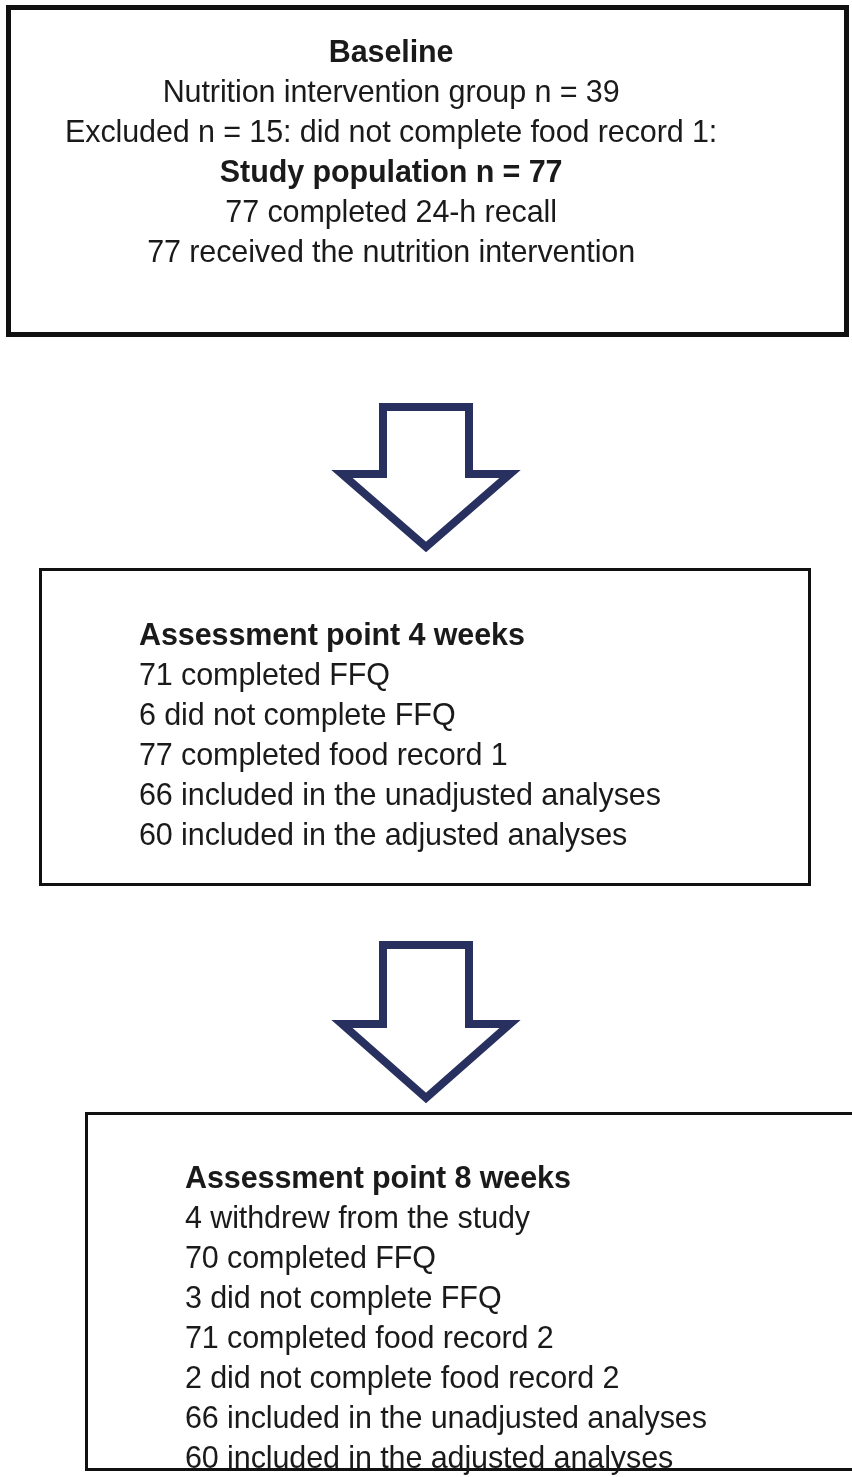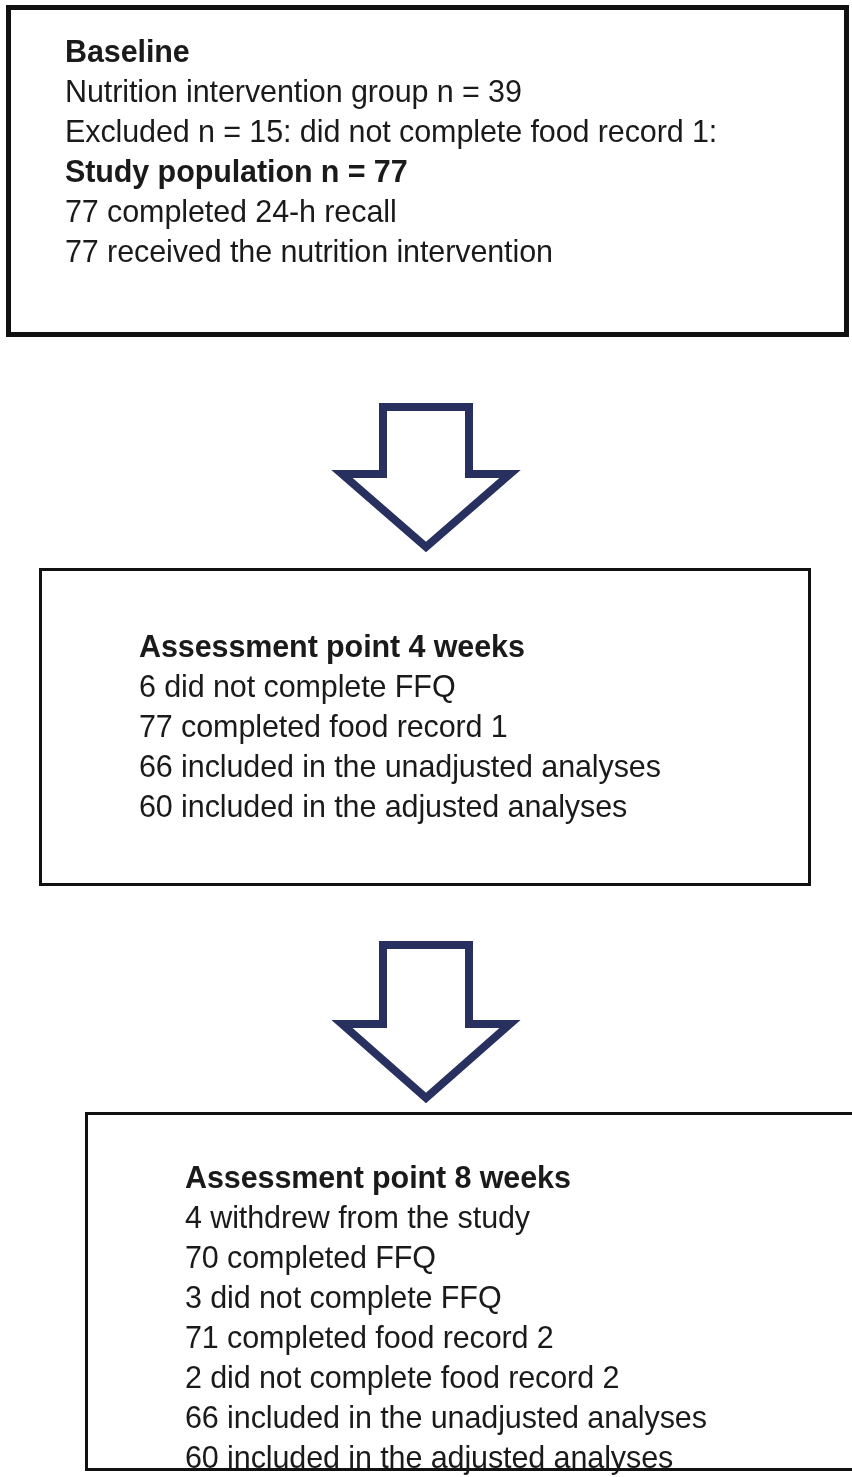--- a/index.html
+++ b/index.html
@@ -24,20 +24,21 @@
 
   
   .node-box {
     position: absolute;
     background: #ffffff;
     border: 3px solid #111111;
     box-sizing: border-box;
   }
   .node-box.thick {
     border-width: 5px;
+    text-align: center;
   }
 
   .box-lines {
     position: absolute;
     left: 0;
     top: 0;
   }
 
   .flow-line {
     font-size: 30.5px;
@@ -64,21 +65,21 @@
 
   
   #box-week4 {
     left: 39px;
     top: 568px;
     width: 772px;
     height: 318px;
   }
   #box-week4 .box-lines {
     left: 97px;
-    top: 55px;
+    top: 43px;
   }
 
   
   #box-week8 {
     left: 39px;
     top: 1112px;
     width: 775px;
     height: 359px;
     margin-left: 46px;
   }
@@ -128,20 +129,21 @@
 
   <div class="arrow-connector" id="arrow-1">
     <svg viewBox="0 0 180 150" preserveAspectRatio="none">
       <polygon points="47,5 133,5 133,72 174,72 90,145 6,72 47,72" fill="#ffffff" stroke="#27305e" stroke-width="8" stroke-linejoin="miter"></polygon>
     </svg>
   </div>
 
   <div class="node-box" id="box-week4">
     <div class="box-lines">
       <div class="flow-line bold">Assessment point 4 weeks</div>
+      <div class="flow-line">71 completed FFQ</div>
       <div class="flow-line">6 did not complete FFQ</div>
       <div class="flow-line">77 completed food record 1</div>
       <div class="flow-line">66 included in the unadjusted analyses</div>
       <div class="flow-line">60 included in the adjusted analyses</div>
     </div>
   </div>
 
   <div class="arrow-connector" id="arrow-2">
     <svg viewBox="0 0 180 163" preserveAspectRatio="none">
       <polygon points="47,5 133,5 133,84 174,84 90,158 6,84 47,84" fill="#ffffff" stroke="#27305e" stroke-width="8" stroke-linejoin="miter"></polygon>

